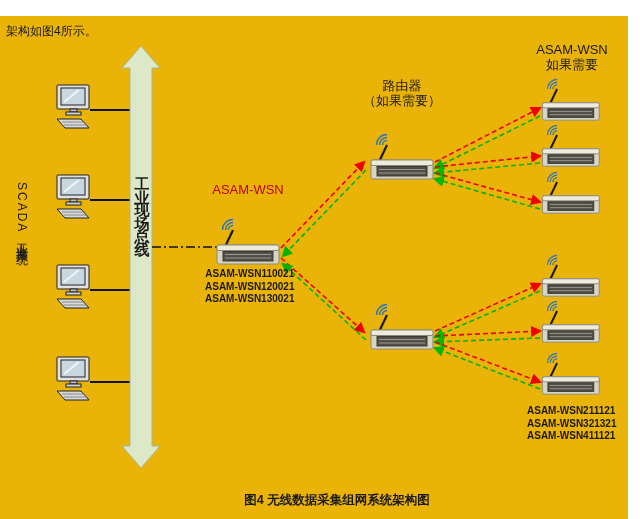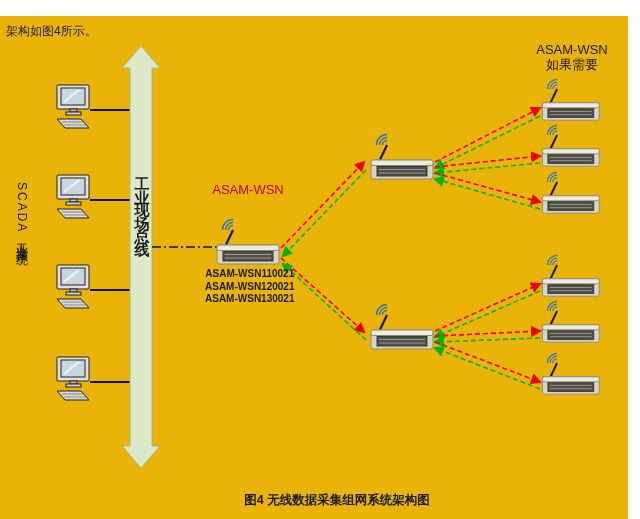--- a/index.html
+++ b/index.html
@@ -146,23 +146,30 @@
     <div>ASAM-WSN</div>
   </div>
 
   <div class="txt ids gw-ids">
     <div>ASAM-WSN110021</div>
     <div>ASAM-WSN120021</div>
     <div>ASAM-WSN130021</div>
   </div>
 
   <div class="txt router-label">
+    <div>路由器</div>
+    <div>（如果需要）</div>
   </div>
 
   <div class="txt mod-title">
     <div>ASAM-WSN</div>
     <div>如果需要</div>
   </div>
 
+  <div class="txt ids mod-ids">
+    <div>ASAM-WSN211121</div>
+    <div>ASAM-WSN321321</div>
+    <div>ASAM-WSN411121</div>
+  </div>
 
   <div class="txt caption">图4 无线数据采集组网系统架构图</div>
 
 </div>
 
 </body></html>

